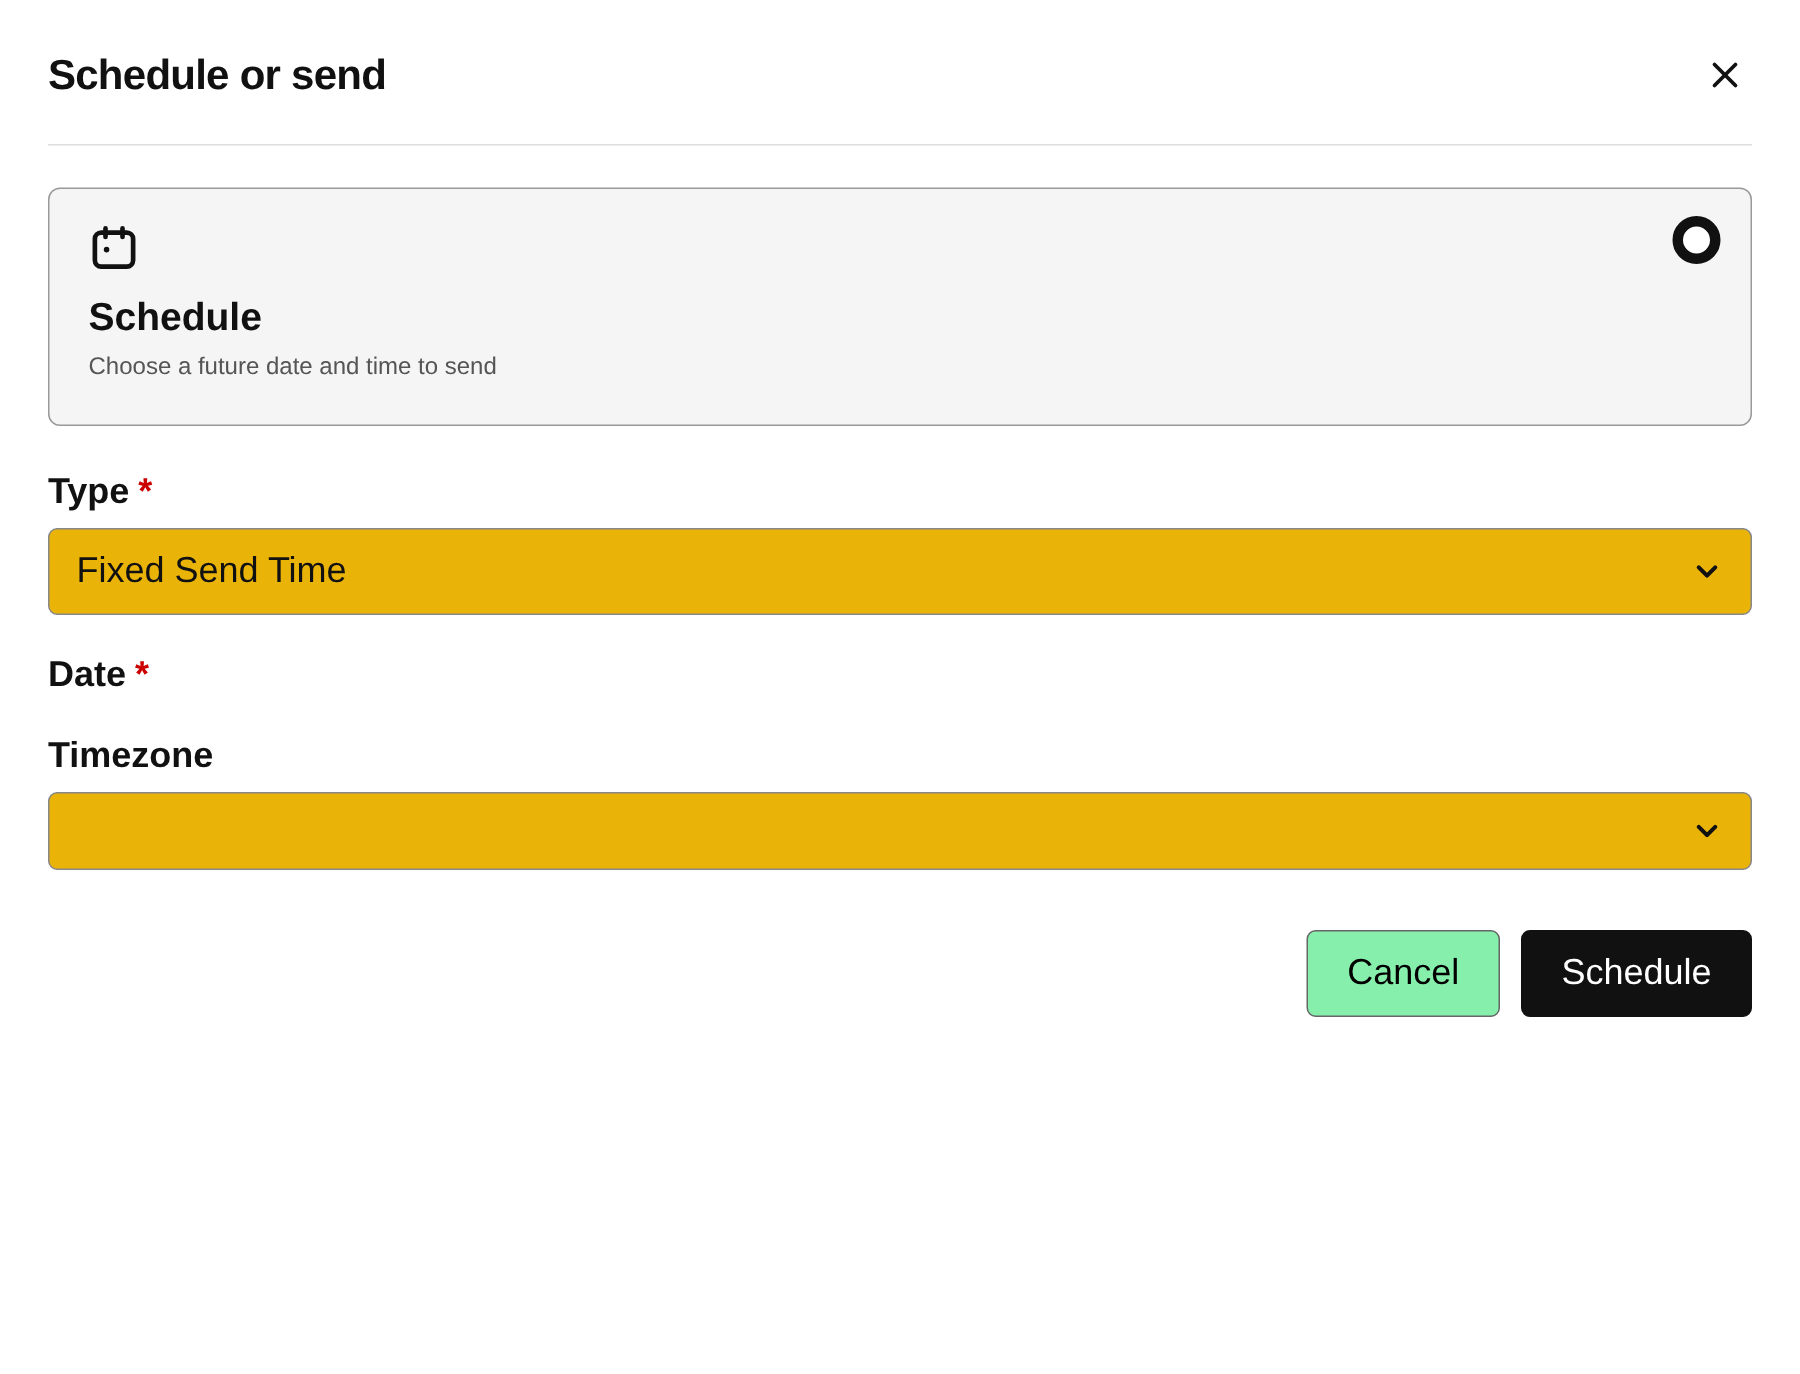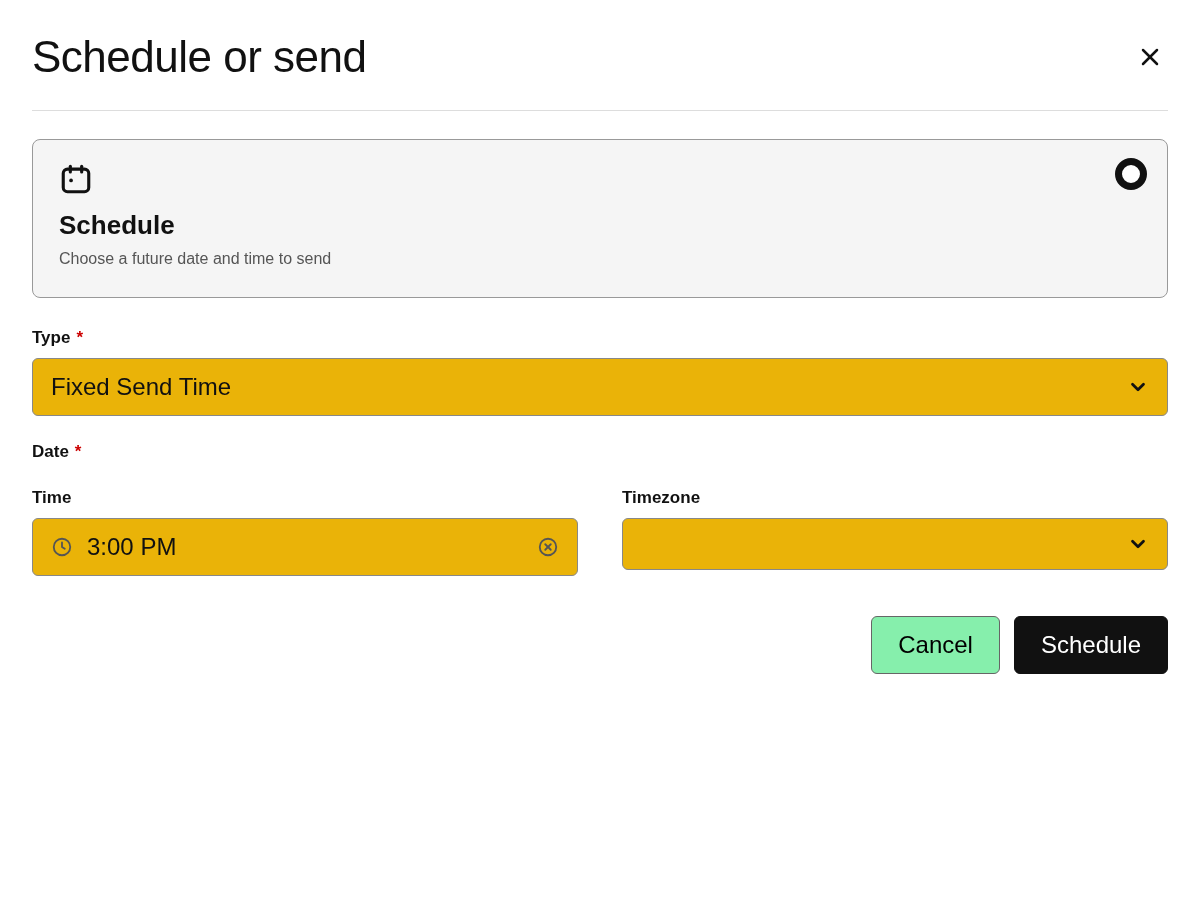--- a/index.html
+++ b/index.html
@@ -12,21 +12,21 @@
   }
   .dialog { max-width: 1136px; margin: 0 auto; }
   .header {
     display: flex;
     justify-content: space-between;
     align-items: center;
     border-bottom: 1px solid #ddd;
     padding-bottom: 28px;
     margin-bottom: 28px;
   }
-  .title { font-size: 44px; font-weight: 400; letter-spacing: -0.5px; text-align: right; }
+  .title { font-size: 28px; font-weight: 700; letter-spacing: -0.5px; text-align: right; }
   .close-btn {
     width: 36px; height: 36px;
     display: flex; align-items: center; justify-content: center;
     cursor: pointer; background: none; border: none;
   }
   .cards { display: flex; gap: 24px; margin-bottom: 30px; }
   .card {
     flex: 1;
     border: 1px solid #999;
     border-radius: 8px;
@@ -40,21 +40,21 @@
   .card-desc  { font-size: 16px; color: #555; line-height: 1.5; }
   .radio-outer {
     position: absolute; top: 18px; right: 20px;
     width: 32px; height: 32px; border-radius: 50%;
     display: flex; align-items: center; justify-content: center;
   }
   .radio-outer.checked { border: 7px solid #111; background: #fff; }
   .radio-outer.unchecked { border: 3px solid #bbb; background: #fff; }
   .form-row { margin-bottom: 26px; }
   .form-label {
-    font-size: 17px; font-weight: 600; margin-bottom: 10px;
+    font-size: 24px; font-weight: 600; margin-bottom: 10px;
     display: flex; align-items: flex-end; gap: 6px;
   }
   .req { color: #cc0000; font-weight: 700; }
   .field {
     width: 100%;
     border: 1px solid #888;
     border-radius: 6px;
     padding: 14px 18px;
     font-size: 24px;
     display: flex; align-items: center; gap: 14px;
@@ -126,36 +126,20 @@
 
   <div class="form-row">
     <div class="form-label">
       <span>Date</span>
       <span class="req">*</span>
     </div>
   </div>
 
   <div class="two-col">
     <div>
-      <div class="form-label">Time</div>
-      <div class="field">
-        <svg width="22" height="22" viewBox="0 0 24 24" fill="none" stroke="#555" stroke-width="2" stroke-linecap="round" stroke-linejoin="round">
-          <circle cx="12" cy="12" r="9"></circle>
-            <polyline points="12 7 12 12 15 14"></polyline>
-        </svg>
-        <span>3:00 PM</span>
-        <span class="spacer"></span>
-        <svg width="22" height="22" viewBox="0 0 24 24" fill="none" stroke="#555" stroke-width="2" stroke-linecap="round">
-          <circle cx="12" cy="12" r="9"></circle>
-            <line x1="9" y1="9" x2="15" y2="15"></line>
-            <line x1="15" y1="9" x2="9" y2="15"></line>
-        </svg>
-      </div>
-    </div>
-    <div>
       <div class="form-label">Timezone</div>
       <div class="field">
         <span class="spacer"></span>
         <svg width="22" height="22" viewBox="0 0 24 24" fill="none" stroke="#111" stroke-width="3" stroke-linecap="round" stroke-linejoin="round">
           <polyline points="6 9 12 15 18 9"></polyline>
         </svg>
       </div>
     </div>
   </div>
 

